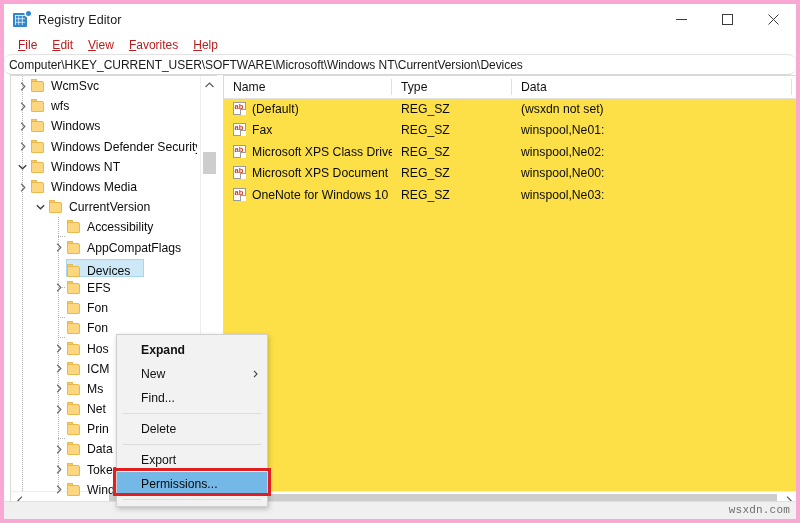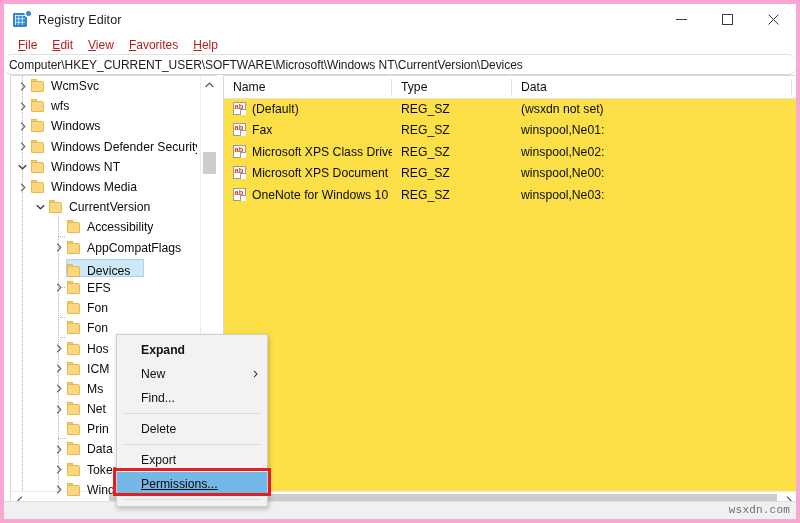--- a/index.html
+++ b/index.html
@@ -758,21 +758,21 @@
           <span>Find...</span>
         </div>
         <div class="ctx-sep"></div>
         <div class="ctx-item">
           <span>Delete</span>
         </div>
         <div class="ctx-sep"></div>
         <div class="ctx-item">
           <span>Export</span>
         </div>
-        <div class="ctx-item highlight" style="position: relative; text-decoration: underline;">
+        <div class="ctx-item highlight" style="position: relative;">
           <span>Permissions...</span>
           <div class="ctx-redbox" style="border-color: rgb(224, 32, 32);"></div>
         </div>
         <div class="ctx-sep"></div>
       </div>
 
   </div>
 
   <div class="statusbar"></div>
   <div class="watermark">wsxdn.com</div>

